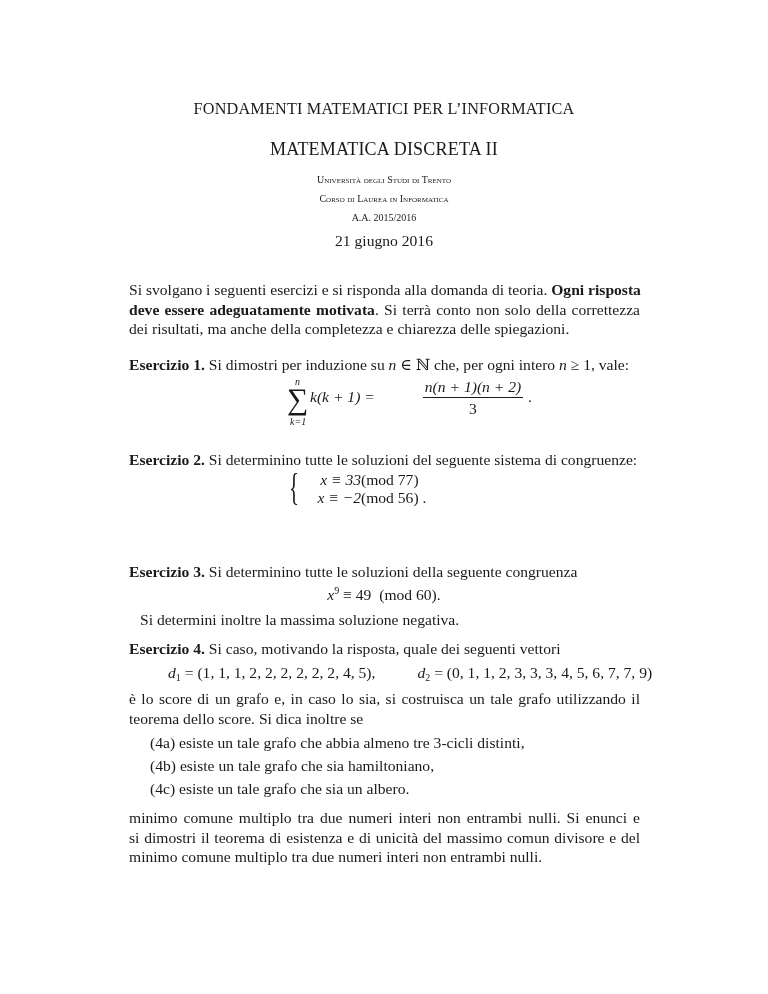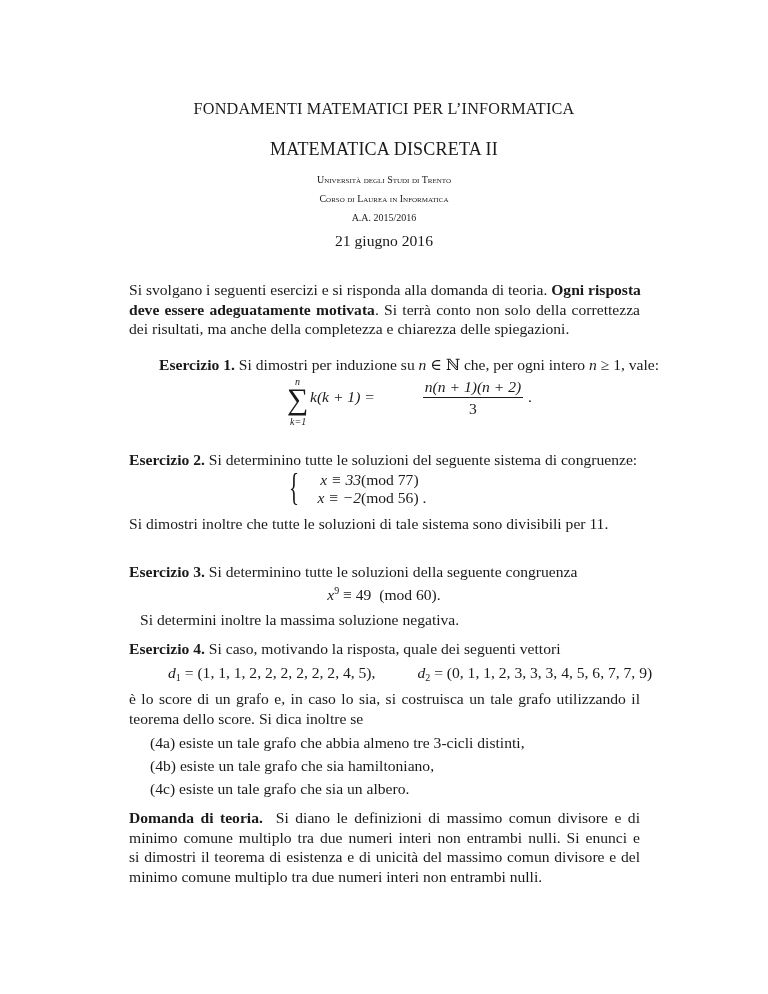--- a/index.html
+++ b/index.html
@@ -174,21 +174,21 @@
   <div class="abs center sc corso">Corso di Laurea in Informatica</div>
   <div class="abs center sc aa">A.A. 2015/2016</div>
   <div class="abs center date">21 giugno 2016</div>
 
   <div class="abs para intro">
     <span class="line"><span>Si svolgano i seguenti esercizi e si risponda alla domanda di teoria.</span> <b>Ogni risposta</b></span>
     <span class="line"><b>deve essere adeguatamente motivata</b><span>. Si terrà conto non solo della correttezza</span></span>
     <span class="line last">dei risultati, ma anche della completezza e chiarezza delle spiegazioni.</span>
   </div>
 
-  <div class="abs para" style="top:355px;margin-left:30px;">
+  <div class="abs para" style="top:355px;">
     <span class="line last"><b>Esercizio 1.</b> <span>Si dimostri per induzione su</span> <i class="m">n</i> <span>∈ ℕ che, per ogni intero</span> <i class="m">n</i> <span>≥ 1, vale:</span></span>
   </div>
 
   <div class="abs sum-block math">
     <span class="sig-top">n</span>
     <span class="sigma">∑</span>
     <span class="sig-bot">k=1</span>
     <span class="sum-body" style="font-style:italic;text-align:right;">k(k + 1) =</span>
     <span class="frac" style="font-style:italic;">
       <span class="num">n(n + 1)(n + 2)</span>
@@ -204,23 +204,20 @@
   <div class="abs system math">
     <span class="brace">{</span>
     <div class="sys-row sys-row1">
       <span class="lhs" style="font-style:italic;">x ≡ 33</span><span>(mod 77)</span>
     </div>
     <div class="sys-row sys-row2">
       <span class="lhs" style="font-style:italic;">x ≡ −2</span><span>(mod 56) .</span>
     </div>
   </div>
 
-  <div class="abs para" style="top:514px;">
-    <span class="line last">Si dimostri inoltre che tutte le soluzioni di tale sistema sono divisibili per 11.</span>
-  </div>
 
   <div class="abs para" style="top:562px;">
     <span class="line last"><b>Esercizio 3.</b> <span>Si determinino tutte le soluzioni della seguente congruenza</span></span>
   </div>
 
   <div class="abs congr math">
     <i class="m">x</i><sup>9</sup> <span style="white-space:pre;">≡ 49  (mod 60).</span>
   </div>
 
   <div class="abs para" style="top:610px;margin-left:11px;">
@@ -238,19 +235,18 @@
   <div class="abs para" style="top:689px;">
     <span class="line">è lo score di un grafo e, in caso lo sia, si costruisca un tale grafo utilizzando il</span>
     <span class="line last">teorema dello score. Si dica inoltre se</span>
   </div>
 
   <div class="abs item" style="top:733px;">(4a) esiste un tale grafo che abbia almeno tre 3-cicli distinti,</div>
   <div class="abs item" style="top:756px;">(4b) esiste un tale grafo che sia hamiltoniano,</div>
   <div class="abs item" style="top:779px;">(4c) esiste un tale grafo che sia un albero.</div>
 
   <div class="abs para" style="top:808px;">
-    <span class="line"><b>Domanda di teoria.</b>&nbsp; <span>Si diano le definizioni di massimo comun divisore e di</span></span>
     <span class="line">minimo comune multiplo tra due numeri interi non entrambi nulli.  Si enunci e</span>
     <span class="line">si dimostri il teorema di esistenza e di unicità del massimo comun divisore e del</span>
     <span class="line last">minimo comune multiplo tra due numeri interi non entrambi nulli.</span>
   </div>
 
 </div>
 
 </body></html>

